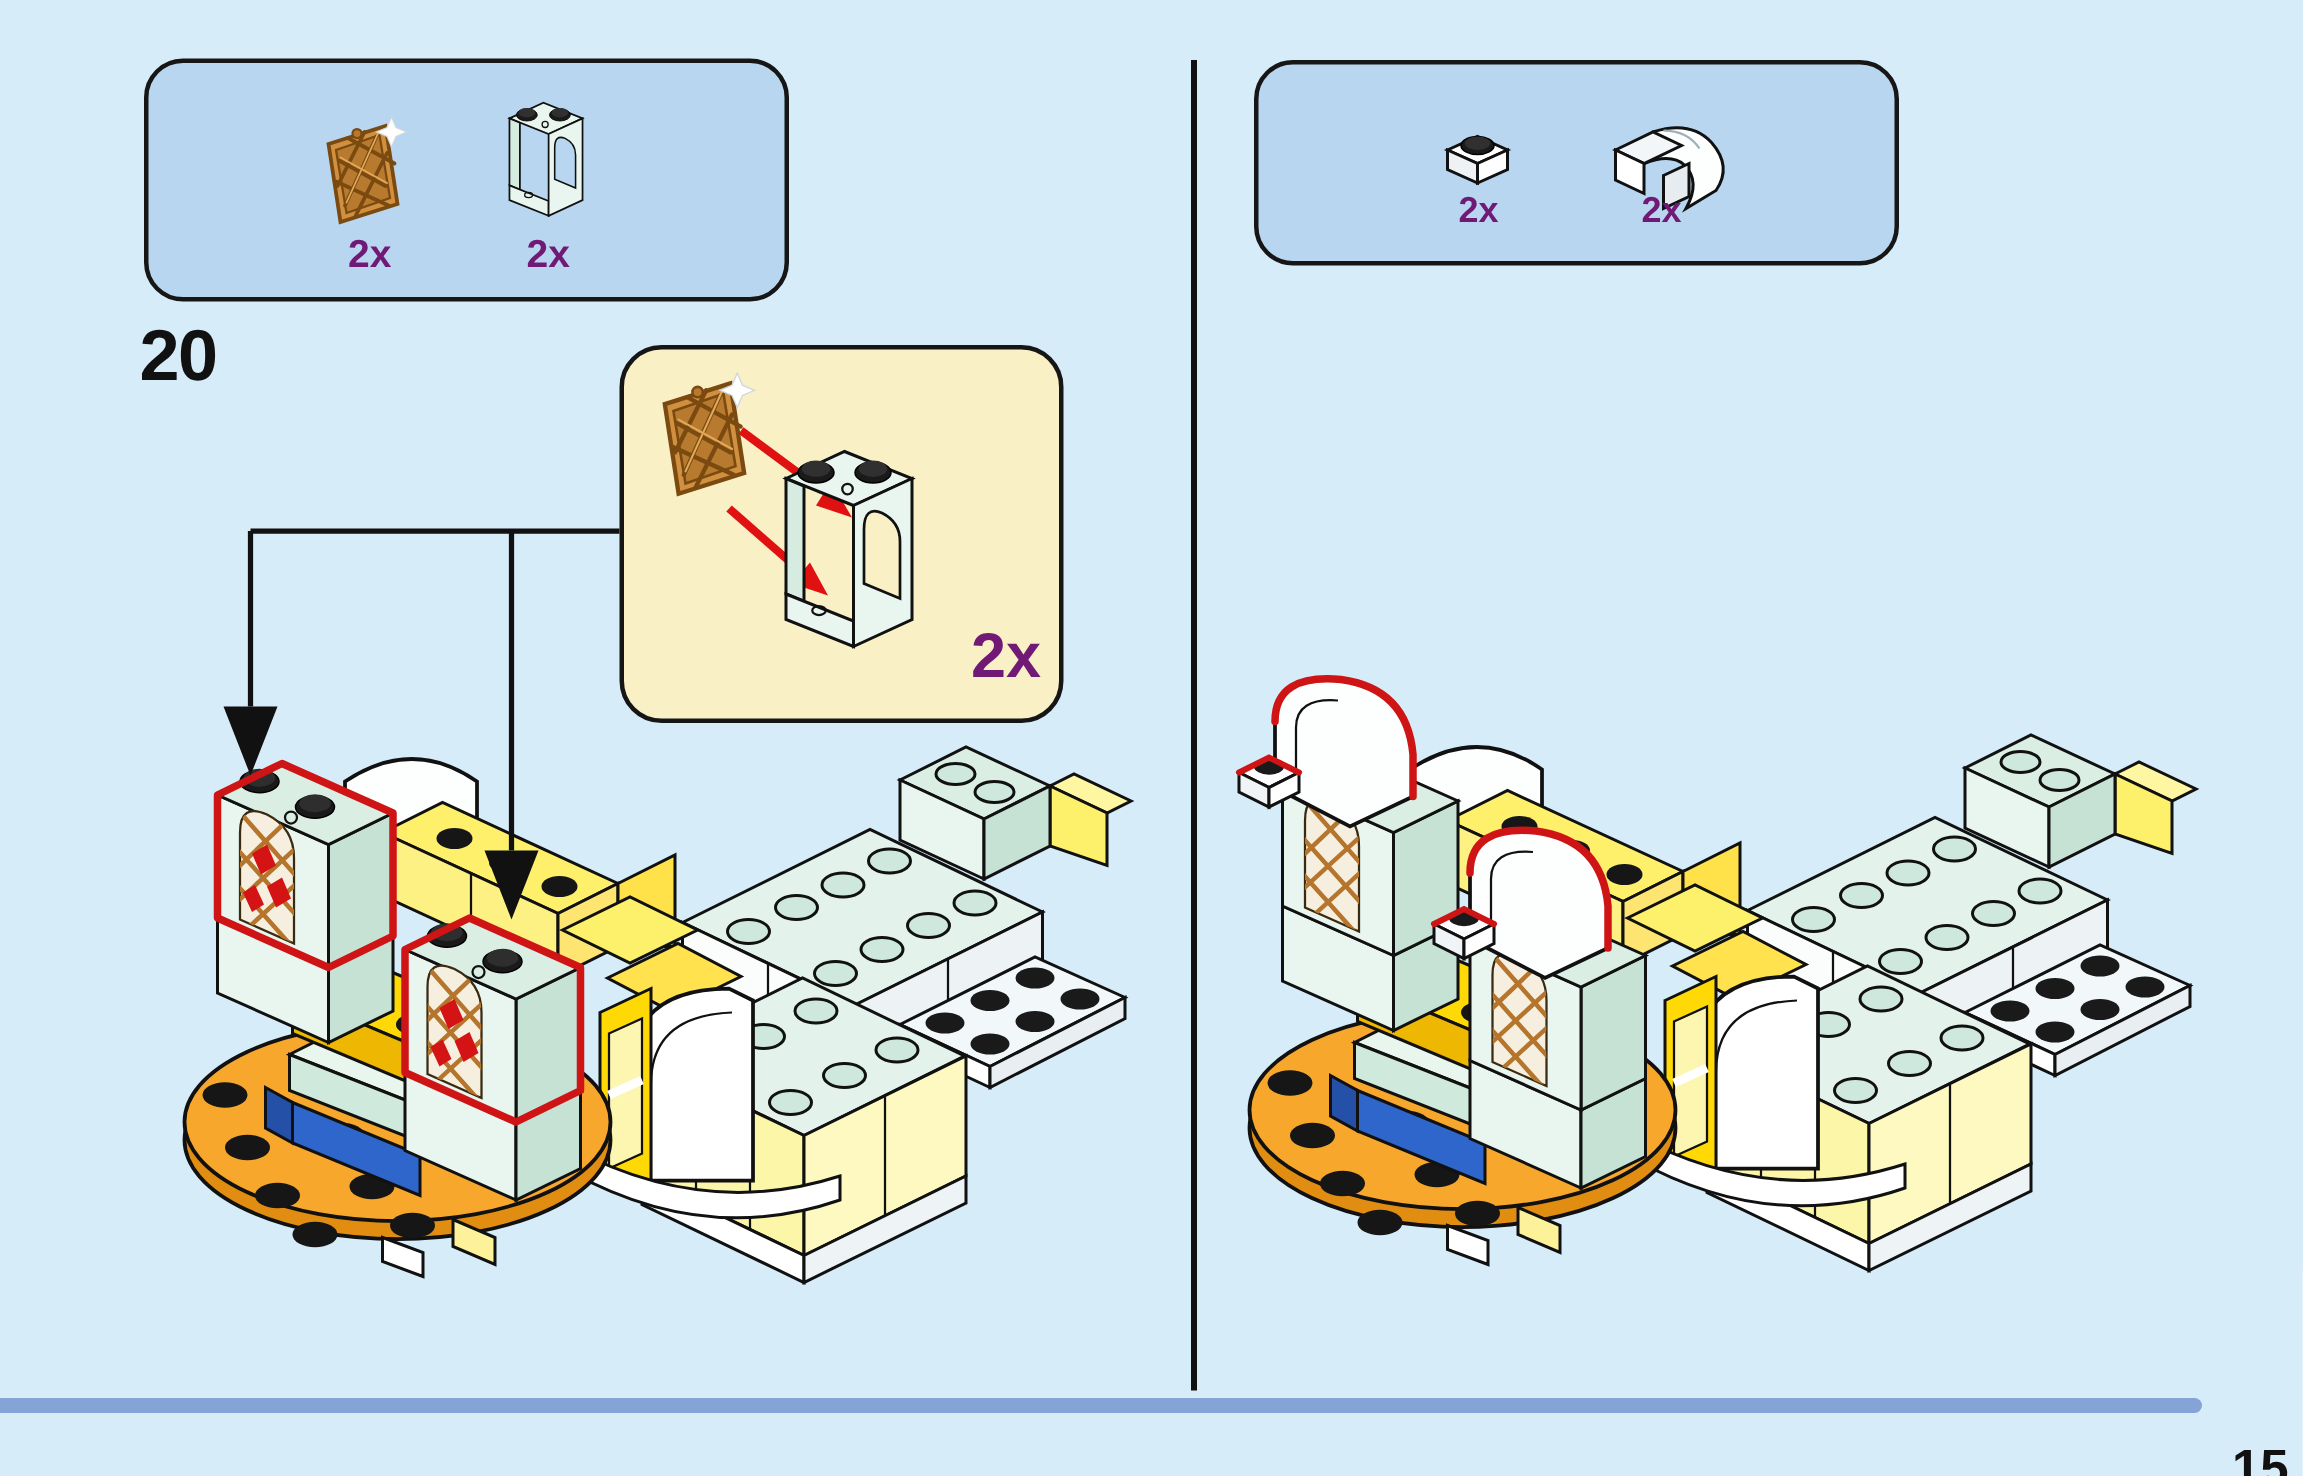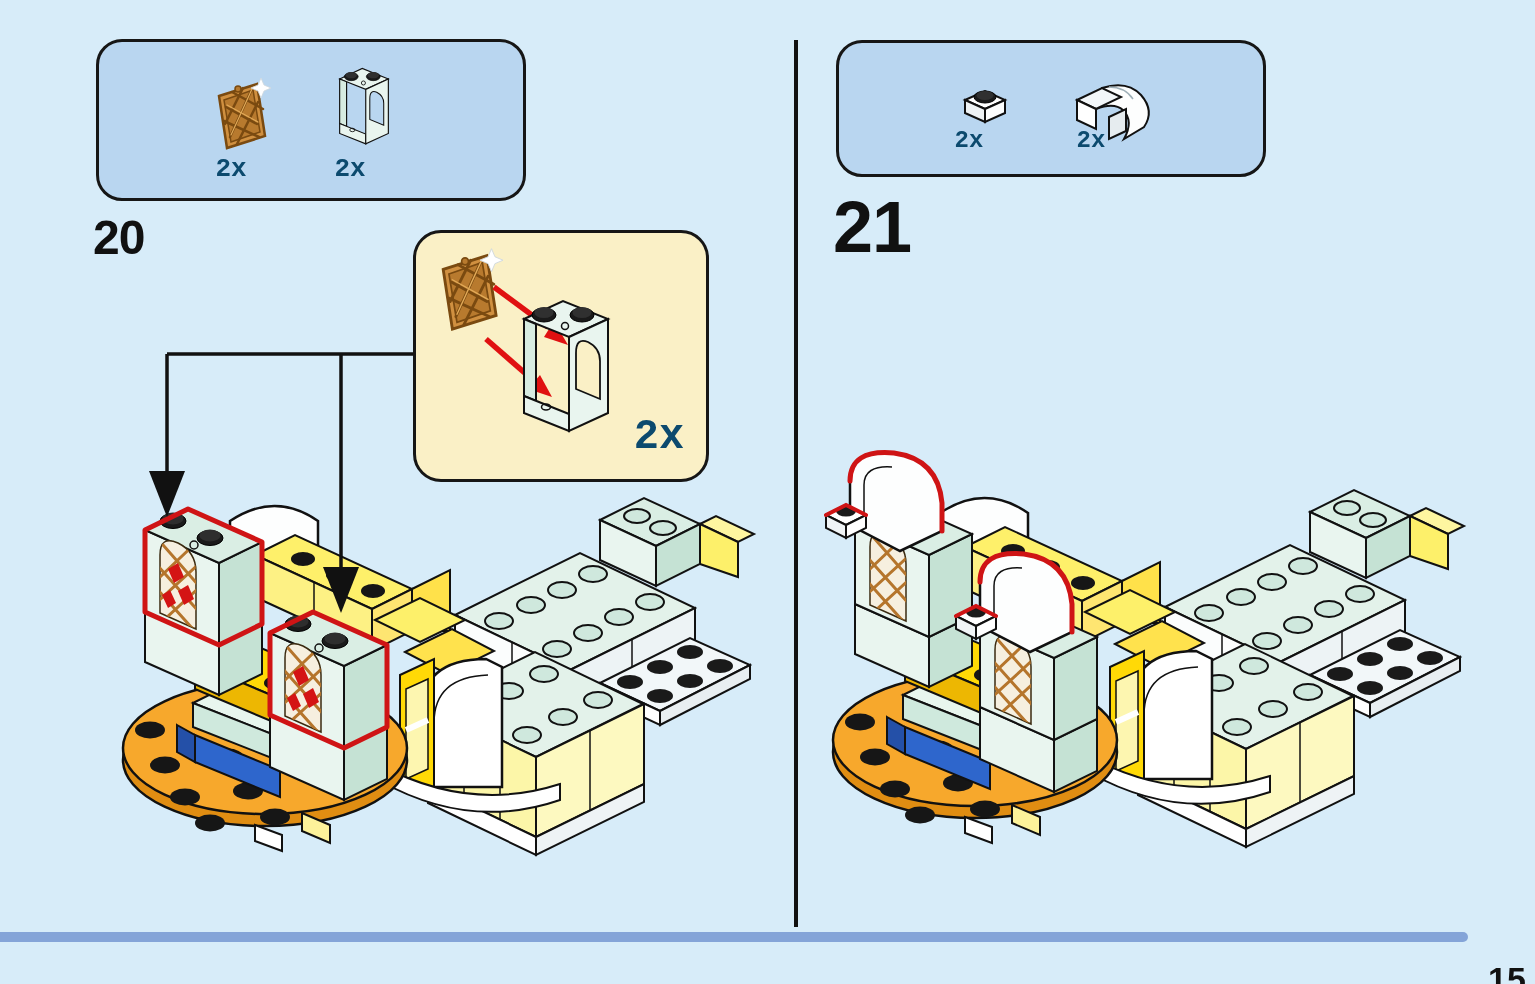--- a/index.html
+++ b/index.html
@@ -1,21 +1,21 @@
 <!DOCTYPE html>
 <html><head>
 <meta charset="utf-8">
 <style>
   html,body{margin:0;padding:0;}
   body{font-family:"Liberation Sans","DejaVu Sans",sans-serif;}
   .page{position:relative;width:1535px;height:984px;background:#d7ecf9;overflow:hidden;}
   .abs{position:absolute;}
   .parts-box{position:absolute;background:#b9d6f0;border:3px solid #161616;border-radius:26px;}
   .callout{position:absolute;background:#faf0c6;border:3px solid #161616;border-radius:28px;}
-  .count-label{position:absolute;font-weight:700;color:#0c4a6e;text-align:center;font-family:Liberation Mono, monospace;}
+  .count-label{position:absolute;font-weight:700;color:#701a75;text-align:right;}
   .step-number{position:absolute;font-weight:700;color:#111;letter-spacing:-1px;}
   .divider{position:absolute;background:#111;}
   .progress{position:absolute;background:#84a4d8;border-radius:0 6px 6px 0;}
   .page-number{position:absolute;font-weight:700;color:#111;font-size:34px;}
   svg{display:block;}
 </style>
 </head>
 <body>
 
 <div class="page">
@@ -285,21 +285,20 @@
 
 <div class="parts-box" style="left:836px;top:40px;width:424px;height:131px;">
   <svg width="424" height="131" viewBox="0 0 424 131">
     <use href="#part-plate1x1" transform="translate(108,44)"></use>
     <use href="#part-curve" transform="translate(226,32)"></use>
   </svg>
   <span class="count-label" style="left:100px;top:84px;width:60px;font-size:24px;">2x</span>
   <span class="count-label" style="left:222px;top:84px;width:60px;font-size:24px;">2x</span>
 </div>
 
-<div class="step-number" style="left:833px;top:186px;font-size:72px;">21</div>
 
 <svg class="abs" style="left:800px;top:217px;" width="670" height="635" viewBox="0 0 670 635">
   <use href="#scene"></use>
 
   <g>
     <path d="M50,308 L50,264 Q50,232 94,236 Q138,242 142,286 L142,314 L100,334 Z" fill="#fdfefe" stroke="#111" stroke-width="2.5"></path>
     <path d="M64,300 L64,268 Q64,248 92,250" fill="none" stroke="#111" stroke-width="1.5"></path>
     <path d="M50,264 Q50,232 94,236 Q138,242 142,286 L142,314" fill="none" stroke="#cf1415" stroke-width="5" stroke-linecap="round"></path>
   </g>
   <g>

